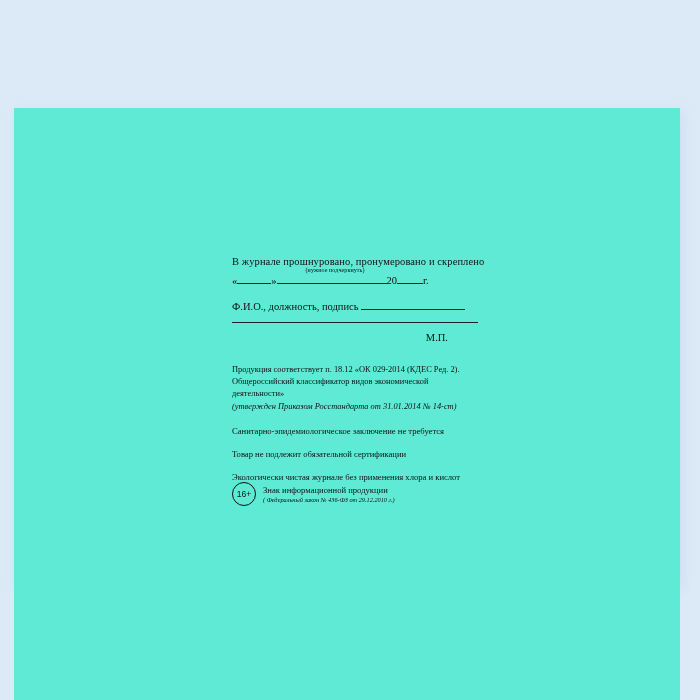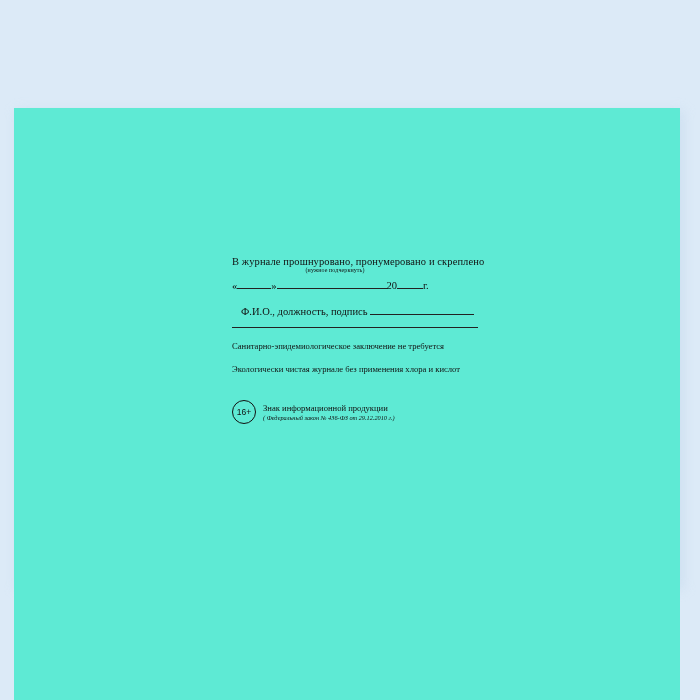--- a/index.html
+++ b/index.html
@@ -68,35 +68,33 @@
     font-size: 6px;
     color: #111;
     text-align: center;
     width: 118px;
     margin-left: 44px;
     margin-top: 0px;
     letter-spacing: .1px;
   }
 
   .date-row {
-    margin-top: 5px;
     font-size: 10.5px;
     color: #111;
     white-space: nowrap;
   }
   .w-day { width: 34px; }
   .w-month { width: 110px; }
   .w-year { width: 26px; }
 
   .fio-row {
     margin-top: 13px;
     font-size: 10.5px;
     color: #111;
     white-space: nowrap;
-    margin-left: 9px;
   }
   .w-fio { width: 104px; }
   .rule-full {
     margin-top: 9px;
     width: 246px;
     border-bottom: 1px solid #222;
     height: 1px;
   }
   .mp {
     margin-top: 9px;
@@ -114,21 +112,21 @@
   }
   .block2 .it { font-style: italic; }
 
   .para {
     margin-top: 13px;
     font-size: 8.6px;
     color: #111;
   }
 
   .mark-row {
-    margin-top: 26px;
+    margin-top: 0;
     display: flex;
     align-items: center;
   }
   .mark-badge {
     width: 22px;
     height: 22px;
     border: 1px solid #111;
     border-radius: 50%;
     display: flex;
     align-items: center;
@@ -172,23 +170,30 @@
         <span>«</span><span class="dots w-day"></span><span>»</span><span class="dots w-month"></span><span>20</span><span class="dots w-year"></span><span>г.</span>
       </div>
 
       <div class="fio-row">
         <span>Ф.И.О., должность, подпись</span>
         <span class="dots w-fio"></span>
       </div>
 
       <div class="rule-full"></div>
 
-
+      <div class="mp">М.П.</div>
+
+      <div class="block2">
+        <div>Продукция соответствует п. 18.12 «ОК 029-2014 (КДЕС Ред. 2).</div>
+        <div>Общероссийский классификатор видов экономической деятельности»</div>
+        <div class="it">(утвержден Приказом Росстандарта от 31.01.2014 № 14-ст)</div>
+      </div>
 
       <div class="para">Санитарно-эпидемиологическое заключение не требуется</div>
+      <div class="para">Товар не подлежит обязательной сертификации</div>
       <div class="para">Экологически чистая журнале без применения хлора и кислот</div>
 
       <div class="mark-row">
         <div class="mark-badge">16+</div>
         <div class="mark-text">
           <div class="mark-title">Знак информационной продукции</div>
           <div class="mark-sub">( Федеральный закон № 436-ФЗ от 29.12.2010 г.)</div>
         </div>
       </div>
 

